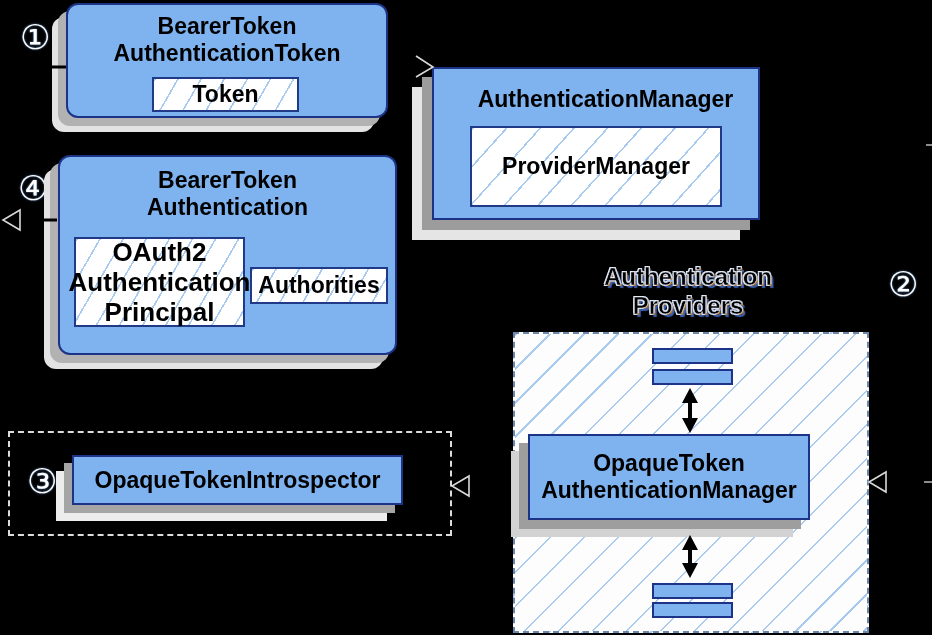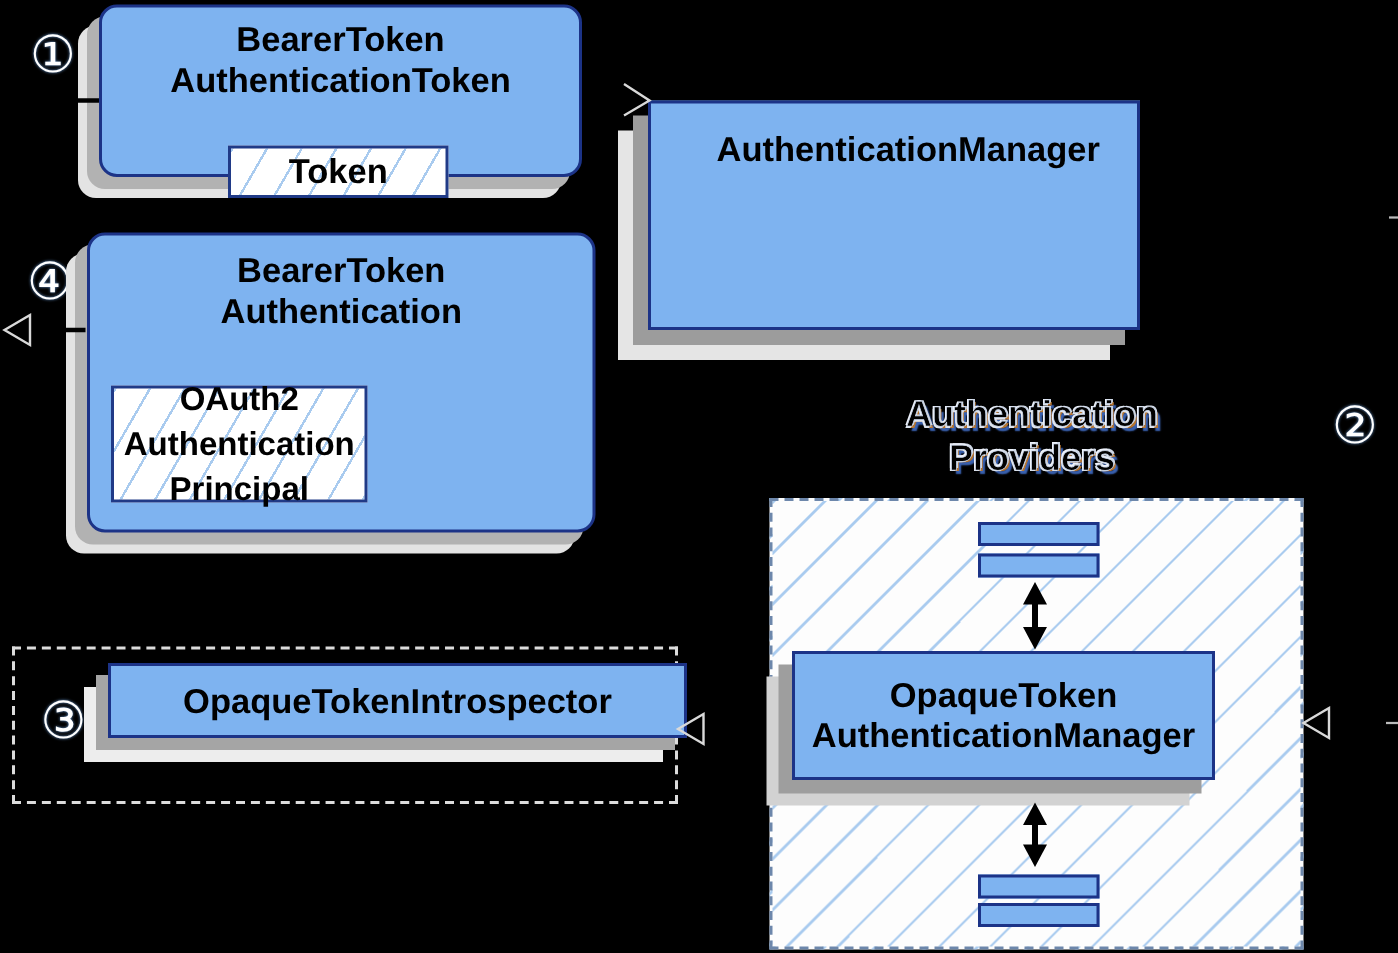--- a/index.html
+++ b/index.html
@@ -15,21 +15,21 @@
   .shadow-rounded{box-shadow:-8px 8px 0 #b2b2b2,-14px 14px 0 #e3e3e3;}
   .shadow-stack{box-shadow:-10px 10px 0 #9c9c9c,-20px 20px 0 #e5e5e5;}
   .shadow-intro{box-shadow:-8px 8px 0 #a5a5a5,-16px 16px 0 #ededed;}
   .shadow-provider{box-shadow:-9px 9px 0 #9e9e9e,-17px 17px 0 #d2d2d2;}
   .node-title{font-weight:bold;font-size:23px;line-height:27px;}
   .inner-box{
     position:absolute;box-sizing:border-box;border:2px solid #203a87;
     background-color:#fff;
     background-image:repeating-linear-gradient(120deg,#a9cbef 0,#a9cbef 1.6px,transparent 1.6px,transparent 20px);
     display:flex;flex-direction:column;align-items:center;justify-content:center;
-    font-weight:bold;font-size:23px;line-height:29px;color:#000;margin-top:20px;
+    font-weight:bold;font-size:23px;line-height:29px;color:#000;
   }
   .inner-box.wide-hatch{
     background-image:repeating-linear-gradient(132deg,#a9cbef 0,#a9cbef 1.6px,transparent 1.6px,transparent 25px);
   }
   .badge{
     position:absolute;color:#ffffff;font-size:34px;line-height:34px;font-weight:normal;
     text-shadow:0 0 2px #6f9fd8;
   }
   .dashed-container{
     position:absolute;box-sizing:border-box;border:2px dashed #dcdcdc;background:transparent;
@@ -63,39 +63,45 @@
       <div>BearerToken</div>
       <div>AuthenticationToken</div>
     </div>
     <div class="inner-box" style="left:84px;top:72px;width:147px;height:35px;">
       <div>Token</div>
     </div>
   </div>
 
   <div class="node shadow-stack" style="left:432px;top:67px;width:328px;height:153px;">
     <div class="node-title" style="margin-top:17px;padding-left:19px;">AuthenticationManager</div>
+    <div class="inner-box wide-hatch" style="left:36px;top:57px;width:252px;height:81px;">
+      <div>ProviderManager</div>
+    </div>
   </div>
 
   <div class="badge" style="left:18px;top:171px;">④</div>
 
   <div class="node rounded shadow-rounded" style="left:58px;top:155px;width:339px;height:200px;">
     <div class="node-title" style="margin-top:10px;">
       <div>BearerToken</div>
       <div>Authentication</div>
     </div>
-    <div class="inner-box" style="left:14px;top:80px;width:171px;height:78px;font-size:22px;line-height:30px;">
+    <div class="inner-box" style="left:14px;top:80px;width:171px;height:90px;font-size:26px;line-height:30px;">
       <div>OAuth2</div>
       <div>Authentication</div>
       <div>Principal</div>
+    </div>
+    <div class="inner-box" style="left:190px;top:110px;width:138px;height:37px;">
+      <div>Authorities</div>
     </div>
   </div>
 
   <div class="dashed-container" style="left:8px;top:431px;width:444px;height:105px;"></div>
   <div class="badge" style="left:27px;top:464px;">③</div>
-  <div class="node shadow-intro flex-center" style="left:72px;top:442px;width:386px;height:50px;">
+  <div class="node shadow-intro flex-center" style="left:72px;top:455px;width:331px;height:50px;">
     <div class="node-title">OpaqueTokenIntrospector</div>
   </div>
 
   <div class="providers-heading">
     <div>Authentication</div>
     <div>Providers</div>
   </div>
 
   <div class="badge" style="left:888px;top:267px;">②</div>
 

